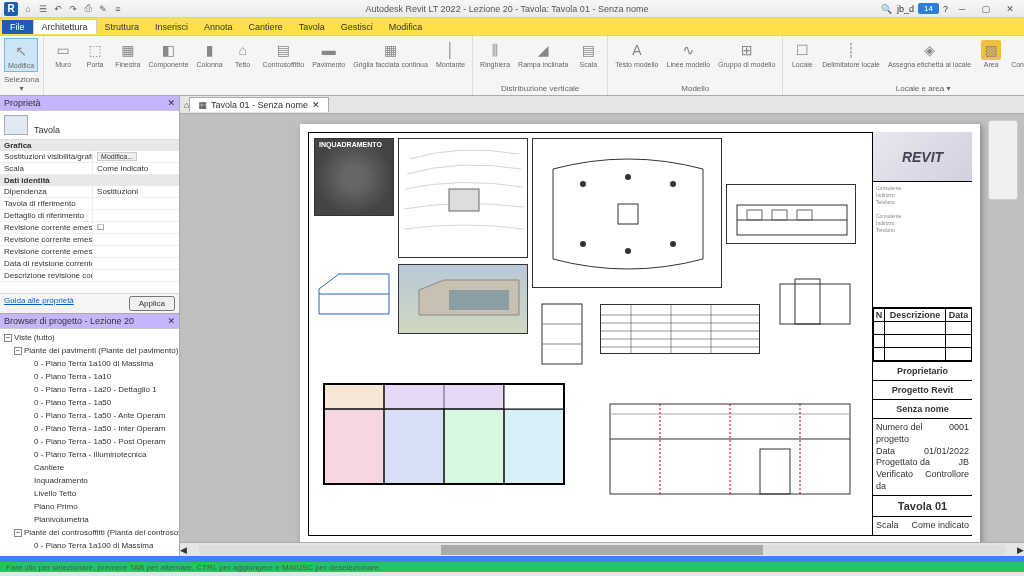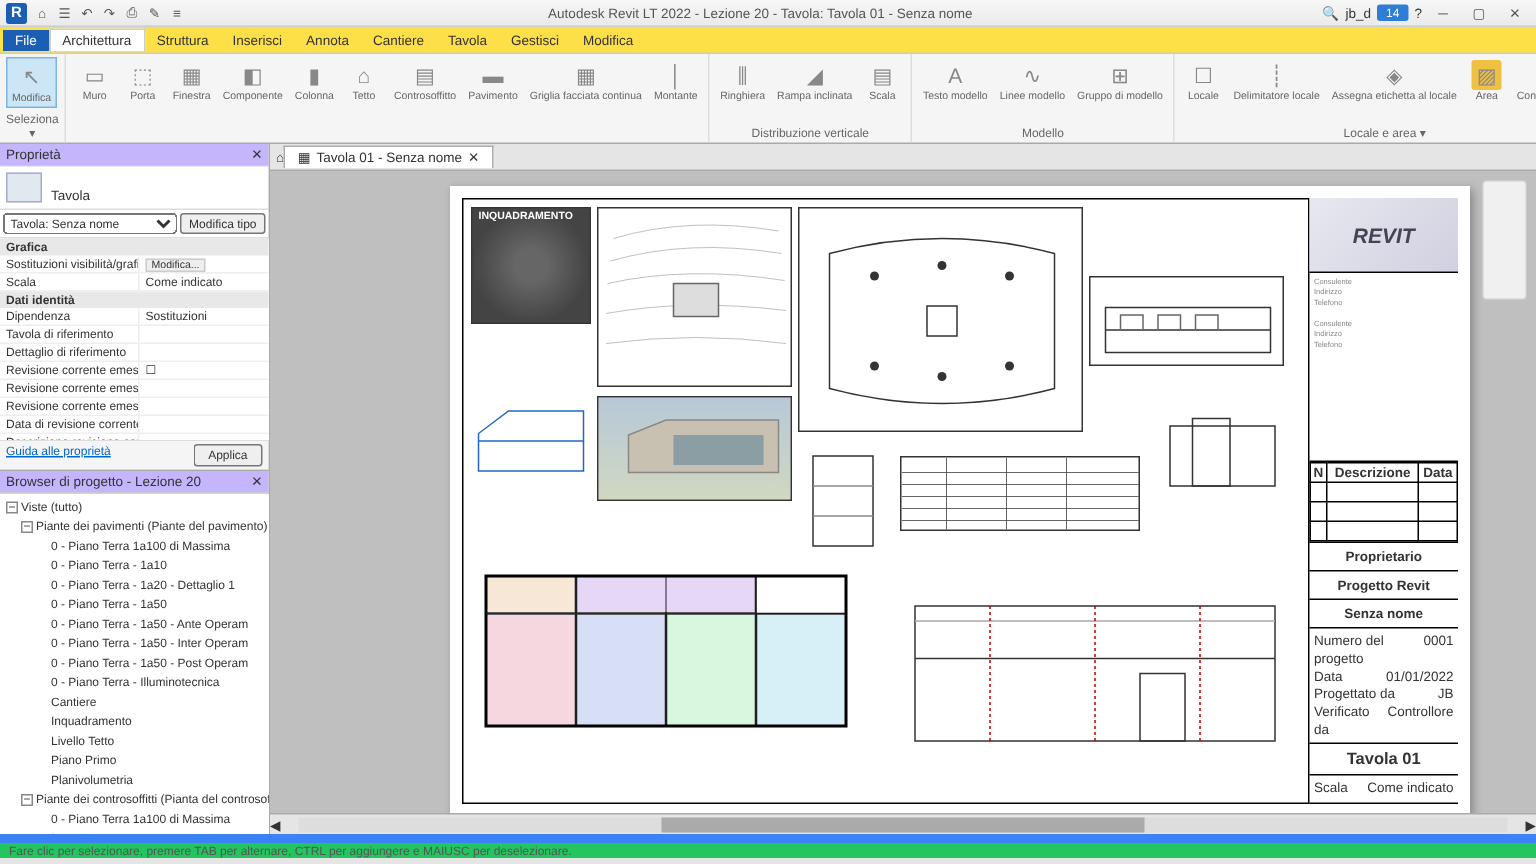--- a/index.html
+++ b/index.html
@@ -244,24 +244,20 @@
 
     <div class="props">
       <div class="panel-hdr">
         <span>Proprietà</span>
         <span class="x">✕</span>
       </div>
       <div class="props-type">
         <div class="ticon"></div>
         <span>Tavola</span>
       </div>
-      <div class="props-sel">
-        <select><option>Tavola: Senza nome</option></select>
-        <button>Modifica tipo</button>
-      </div>
       <div class="props-grid" id="props-grid">
           <div class="cat">Grafica</div>
           <div class="row">
             <div class="k">Sostituzioni visibilità/grafica</div>
             <div class="v"><span class="btn">Modifica...</span></div>
           </div>
           <div class="row">
             <div class="k">Scala</div>
             <div class="v">Come indicato</div>
           </div>

